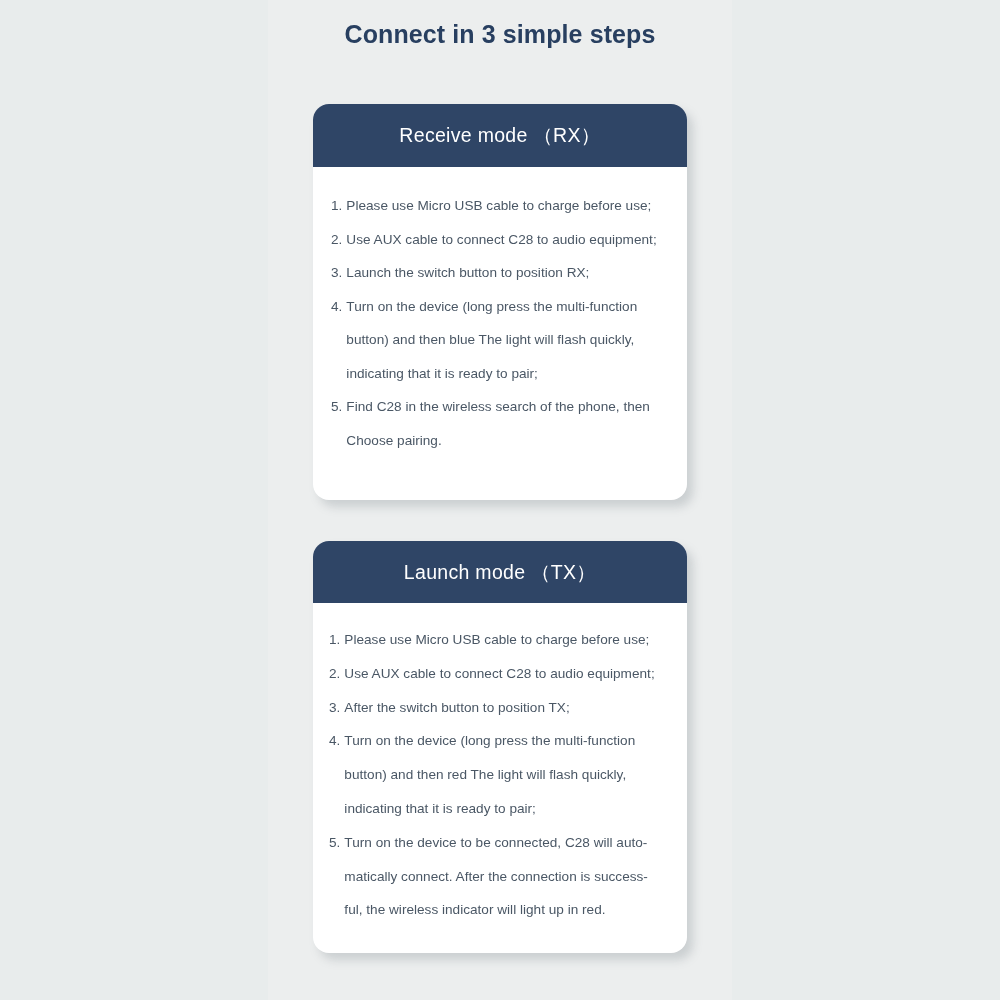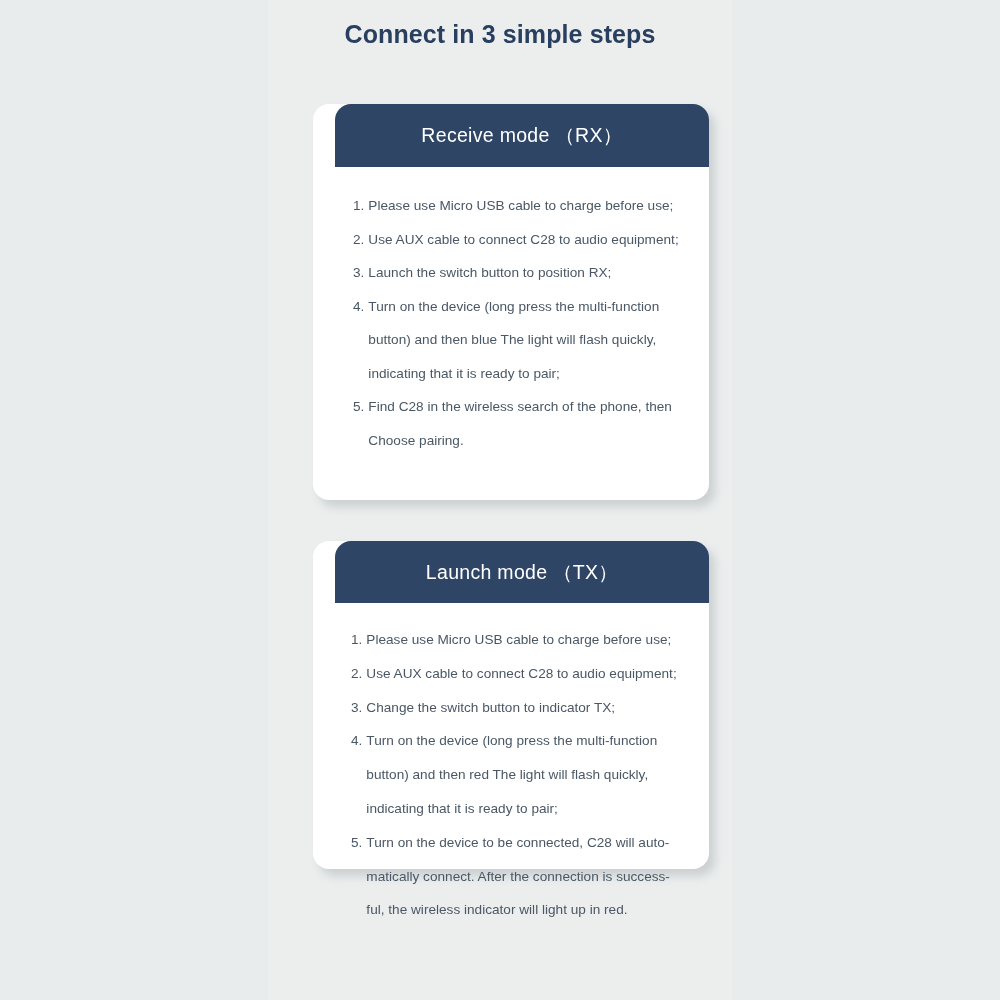--- a/index.html
+++ b/index.html
@@ -51,24 +51,23 @@
   }
 
   
   .card {
     position: absolute;
     left: 313px;
     width: 374px;
     border-radius: 16px;
     background: #ffffff;
     box-shadow: 6px 7px 10px rgba(120, 130, 135, 0.28);
-    padding-left: 22px;
   }
   .card-1 { top: 104px; height: 396px; }
-  .card-2 { top: 541px; height: 328px; }
+  .card-2 { top: 541px; height: 412px; }
 
   .card-header {
     height: 63px;
     border-radius: 16px 16px 0 0;
     background: #2f4566;
     color: #ffffff;
     display: flex;
     align-items: center;
     justify-content: center;
     font-size: 19.5px;
@@ -155,21 +154,21 @@
           <li class="step">
             <span class="step-num">1.</span>
             <span class="step-text">Please use Micro USB cable to charge before use;</span>
           </li>
           <li class="step">
             <span class="step-num">2.</span>
             <span class="step-text">Use AUX cable to connect C28 to audio equipment;</span>
           </li>
           <li class="step">
             <span class="step-num">3.</span>
-            <span class="step-text">Change the switch button to indicator TX;</span>
+            <span class="step-text">After the switch button to position TX;</span>
           </li>
           <li class="step">
             <span class="step-num">4.</span>
             <span class="step-text">Turn on the device (long press the multi-function
 button) and then red The light will flash quickly,
 indicating that it is ready to pair;</span>
           </li>
           <li class="step">
             <span class="step-num">5.</span>
             <span class="step-text">Turn on the device to be connected, C28 will auto-

